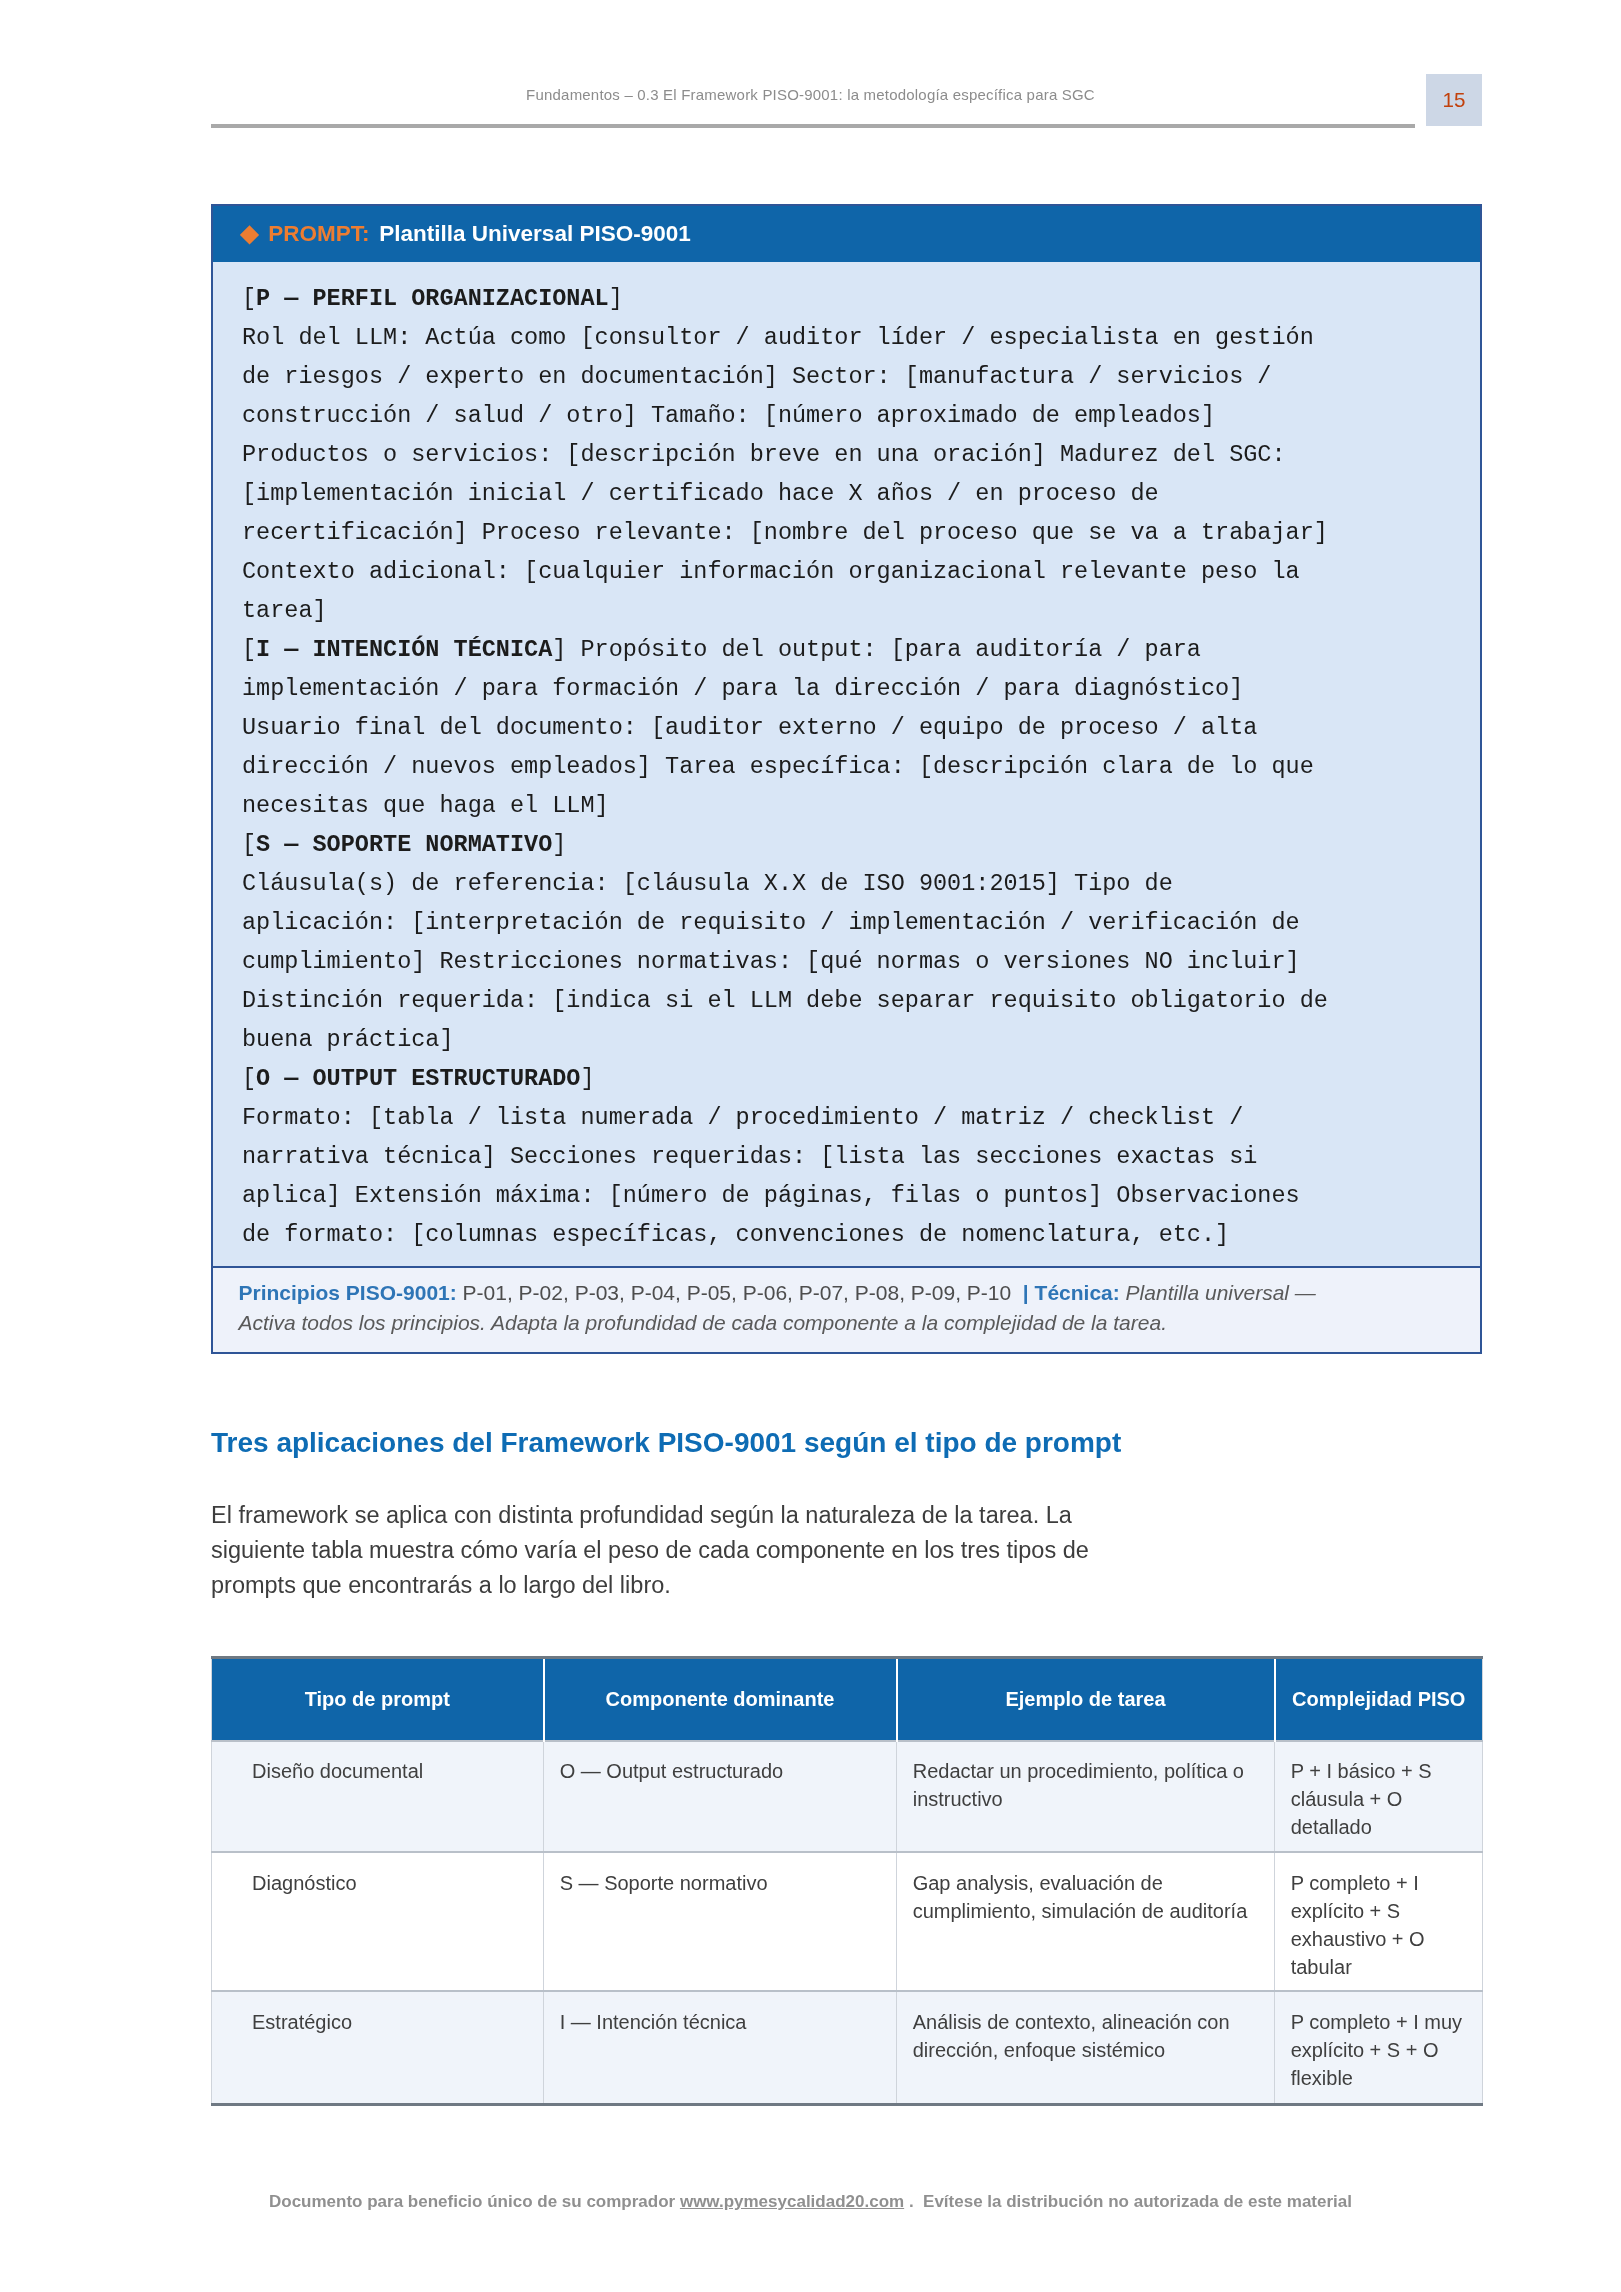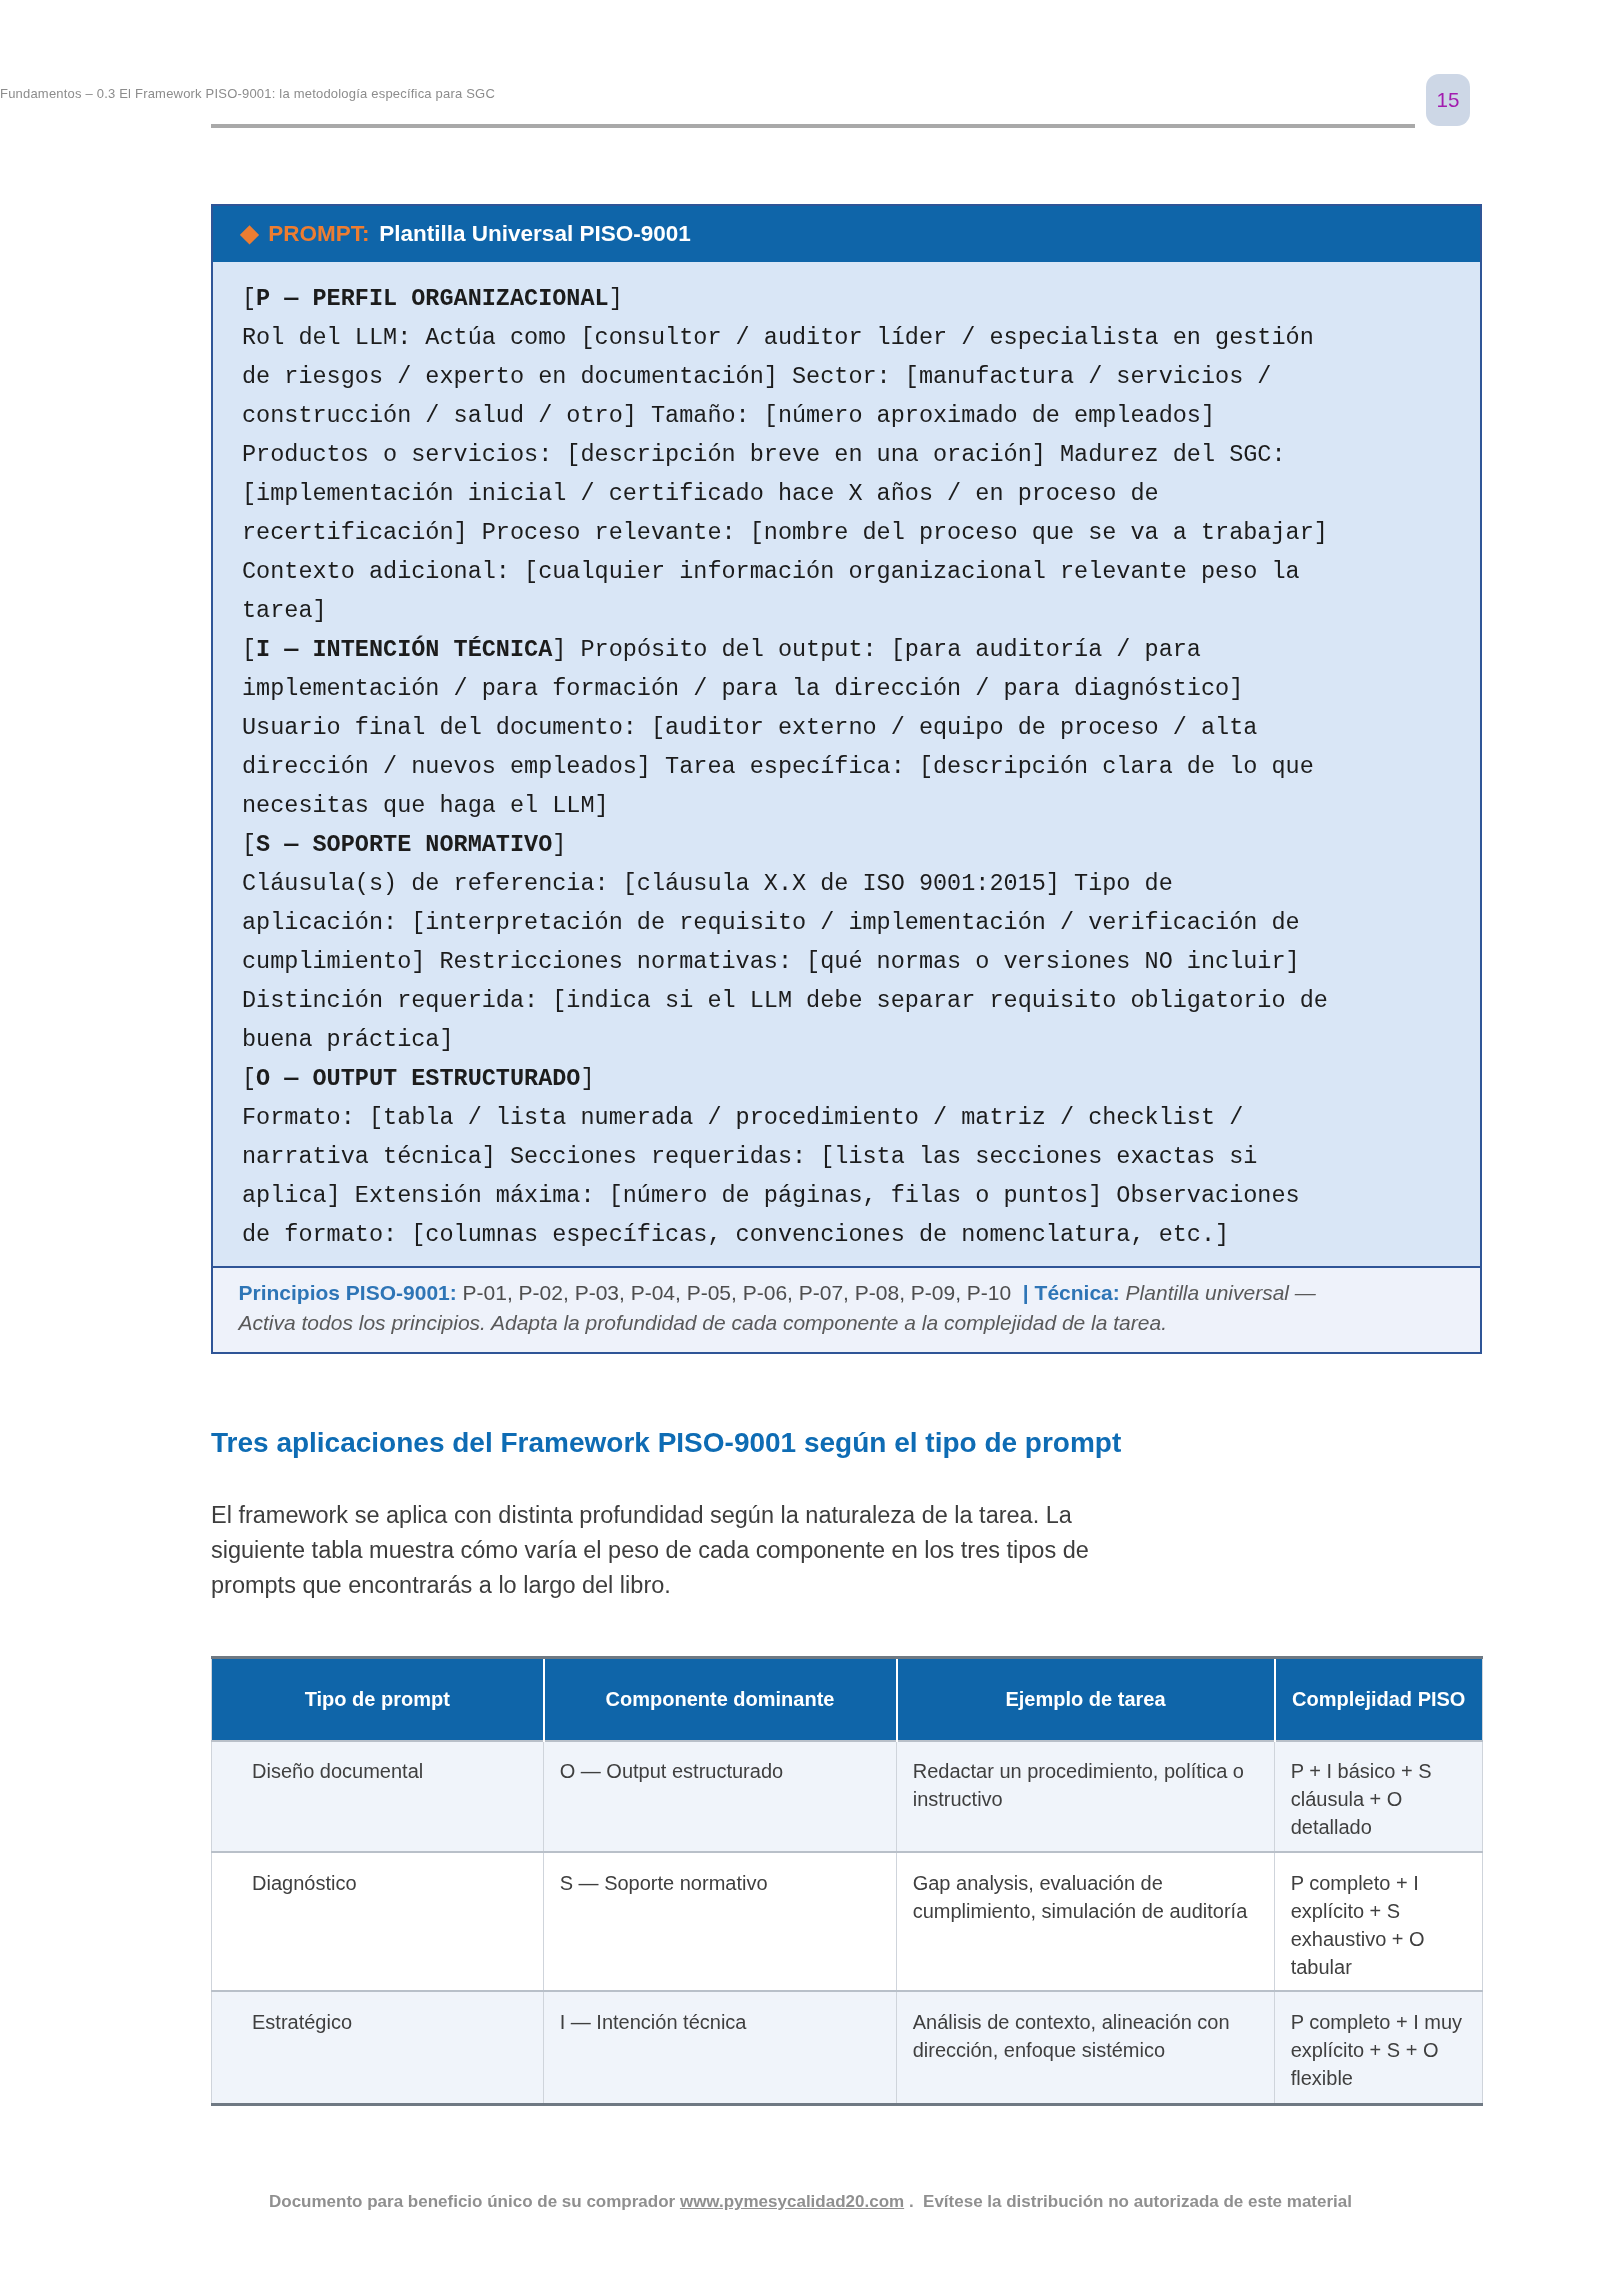--- a/index.html
+++ b/index.html
@@ -1,24 +1,24 @@
 <!DOCTYPE html>
 <html><head>
 <meta charset="utf-8">
 <style>
   html,body{margin:0;padding:0;background:#ffffff;}
   .page{position:relative;width:1621px;height:2293px;background:#ffffff;
         font-family:"Liberation Sans",sans-serif;overflow:hidden;}
 
   
-  .doc-header-title{position:absolute;top:86px;left:0;right:0;
-        font-size:13px;color:#8c8c8c;letter-spacing:0.2px;}
-  .page-num{position:absolute;left:1426px;top:74px;width:44px;height:52px;
+  .doc-header-title{position:absolute;top:86px;left:0;right:0;text-align:center;
+        font-size:15px;color:#8c8c8c;letter-spacing:0.2px;}
+  .page-num{position:absolute;left:1426px;top:74px;width:56px;height:52px;
         background:#cdd7e6;display:flex;align-items:center;justify-content:center;
-        font-size:20.6px;color:#a21caf;border-radius:13px;}
+        font-size:20.6px;color:#c2410c;}
   .header-rule{position:absolute;left:211px;top:124px;width:1204px;height:3.9px;background:#a9a9a9;}
 
   
   .prompt-box{position:absolute;left:211px;top:204px;width:1271px;
         border:2.9px solid #2f5597;box-sizing:border-box;background:#d9e6f6;}
   .pb-header{height:56px;background:#0f65a9;display:flex;align-items:center;
         padding:0 27.4px;font-size:22.5px;font-weight:bold;}
   .pb-diamond{color:#ed7d31;font-size:23.5px;margin-right:9.8px;line-height:1;}
   .pb-label{color:#ed7d31;margin-right:9.8px;}
   .pb-title{color:#ffffff;}

